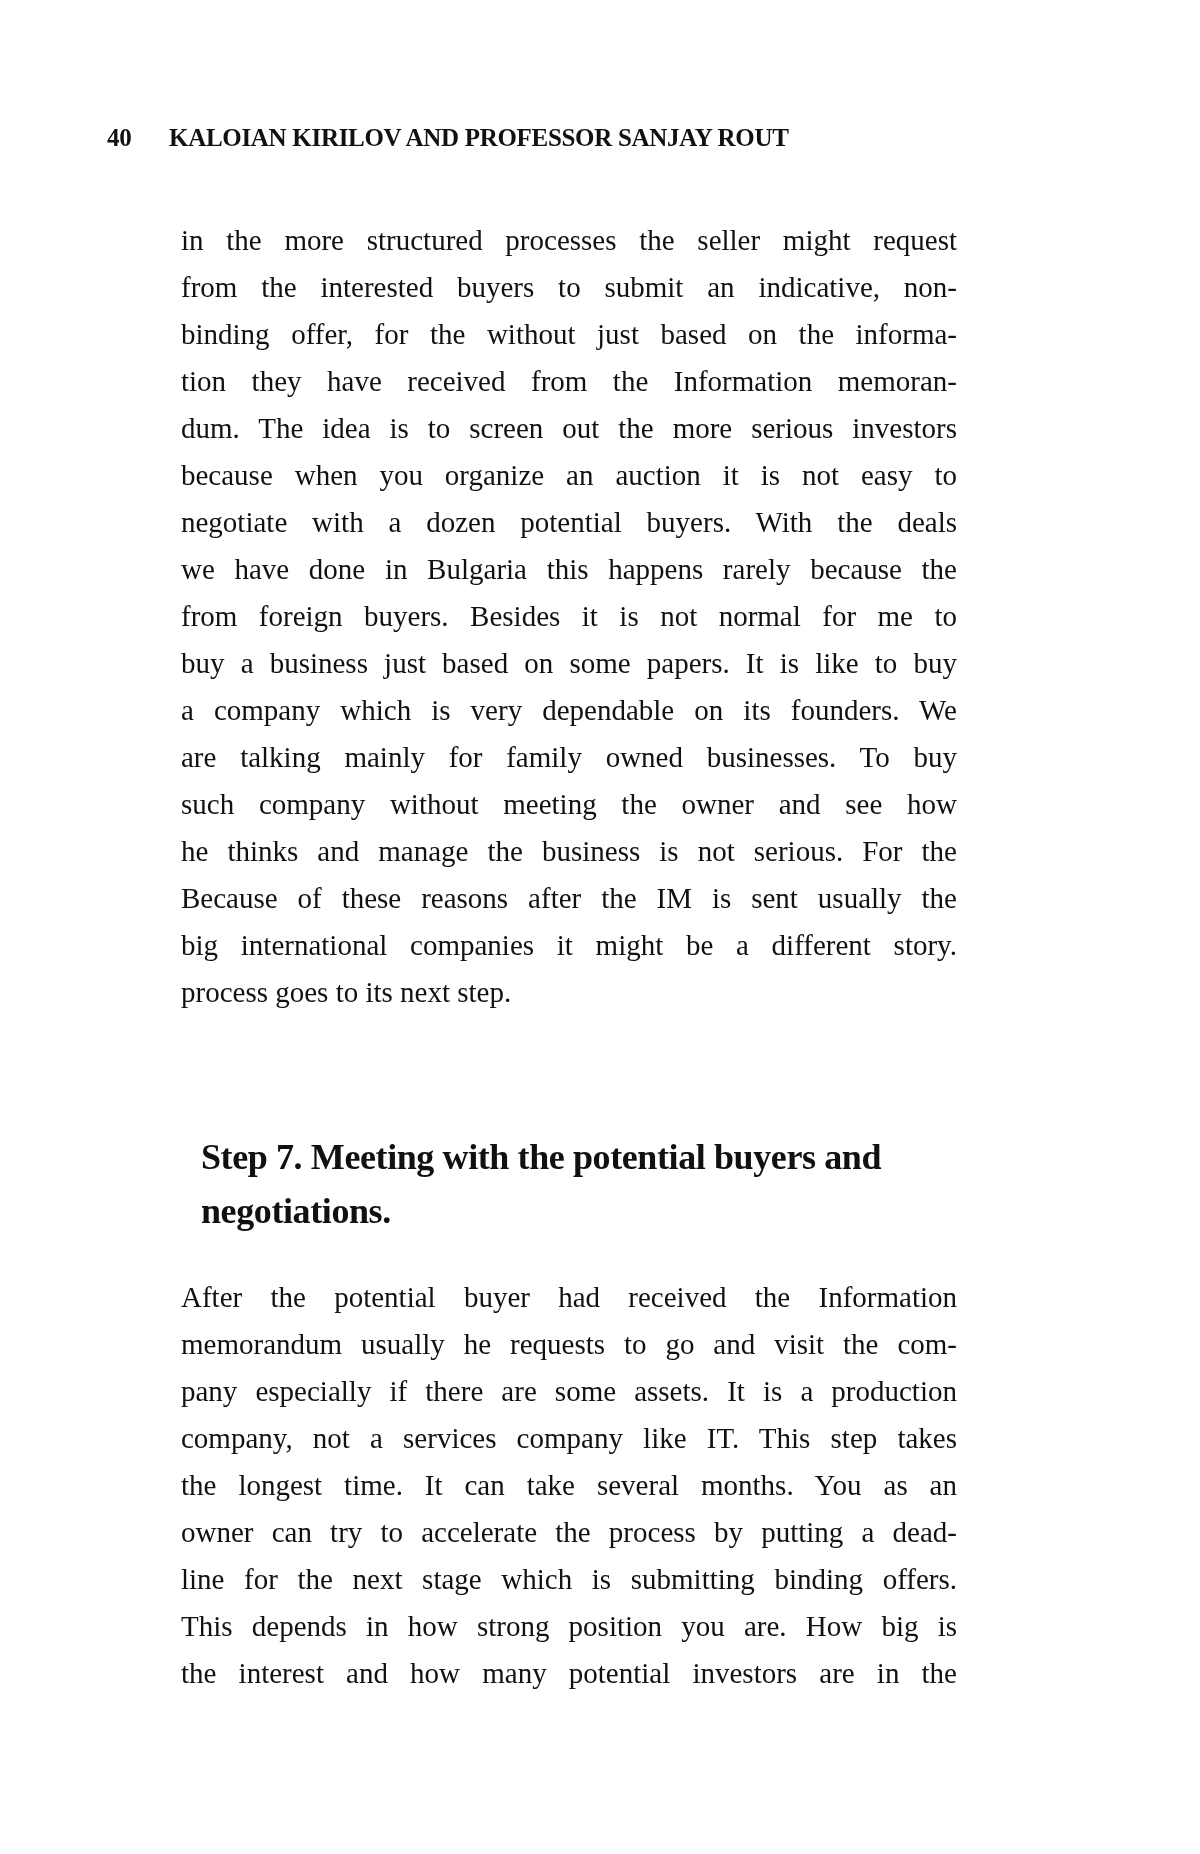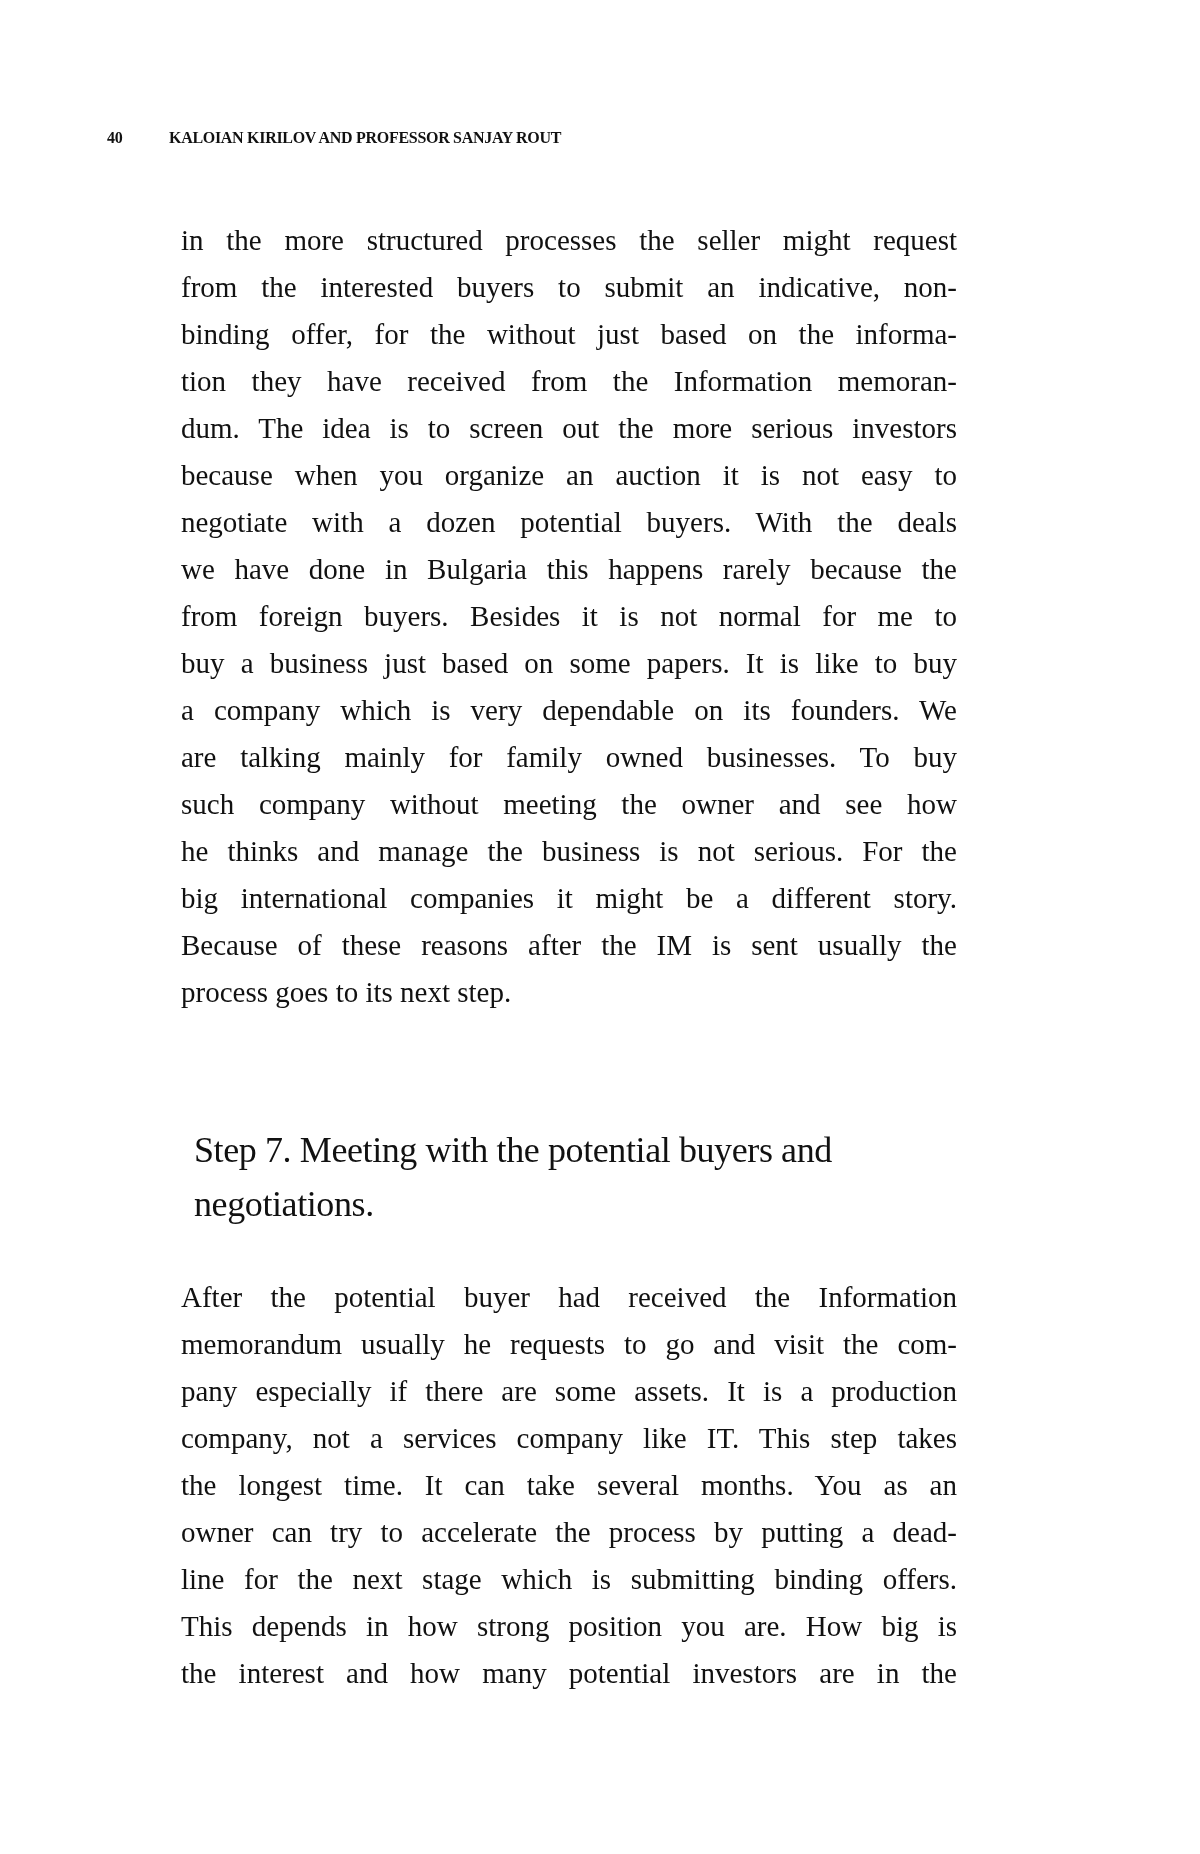--- a/index.html
+++ b/index.html
@@ -14,21 +14,21 @@
       overflow: hidden;
       color: #111111;
       font-family: "Liberation Serif", "DejaVu Serif", serif;
     }
     .running-head {
       position: absolute;
       left: 107px;
       top: 120px;
       height: 36px;
       line-height: 36px;
-      font-size: 16px;
+      font-size: 25px;
       font-weight: bold;
       white-space: nowrap;
       letter-spacing: -0.3px;
     }
     .running-head .page-num {
       display: inline-block;
       width: 62px;
     }
     .body-para {
       position: absolute;
@@ -49,23 +49,23 @@
       text-align-last: left;
     }
     #para1 { top: 197px; margin-top: 20px; }
     #para2 { top: 1274px; }
     .section-heading {
       position: absolute;
       left: 193px;
       top: 1122px;
       width: 760px;
       font-size: 36px;
-      font-weight: normal;
+      font-weight: bold;
       line-height: 54px;
-      margin: 1px;
+      margin: 8px;
       letter-spacing: -0.4px;
     }
     .section-heading .line {
       display: block;
       white-space: nowrap;
     }
   </style>
 </head>
 <body>
 
@@ -81,22 +81,22 @@
   <span class="line">dum. The idea is to screen out the more serious investors</span>
   <span class="line">because when you organize an auction it is not easy to</span>
   <span class="line">negotiate with a dozen potential buyers. With the deals</span>
   <span class="line">we have done in Bulgaria this happens rarely because the</span>
   <span class="line">from foreign buyers. Besides it is not normal for me to</span>
   <span class="line">buy a business just based on some papers. It is like to buy</span>
   <span class="line">a company which is very dependable on its founders. We</span>
   <span class="line">are talking mainly for family owned businesses. To buy</span>
   <span class="line">such company without meeting the owner and see how</span>
   <span class="line">he thinks and manage the business is not serious. For the</span>
+  <span class="line">Because of these reasons after the IM is sent usually the</span>
   <span class="line">big international companies it might be a different story.</span>
-  <span class="line">Because of these reasons after the IM is sent usually the</span>
   <span class="line last">process goes to its next step.</span>
 </div>
 
 <h2 class="section-heading">
   <span class="line">Step 7. Meeting with the potential buyers and</span>
   <span class="line">negotiations.</span>
 </h2>
 
 <div class="body-para" id="para2">
   <span class="line">After the potential buyer had received the Information</span>

